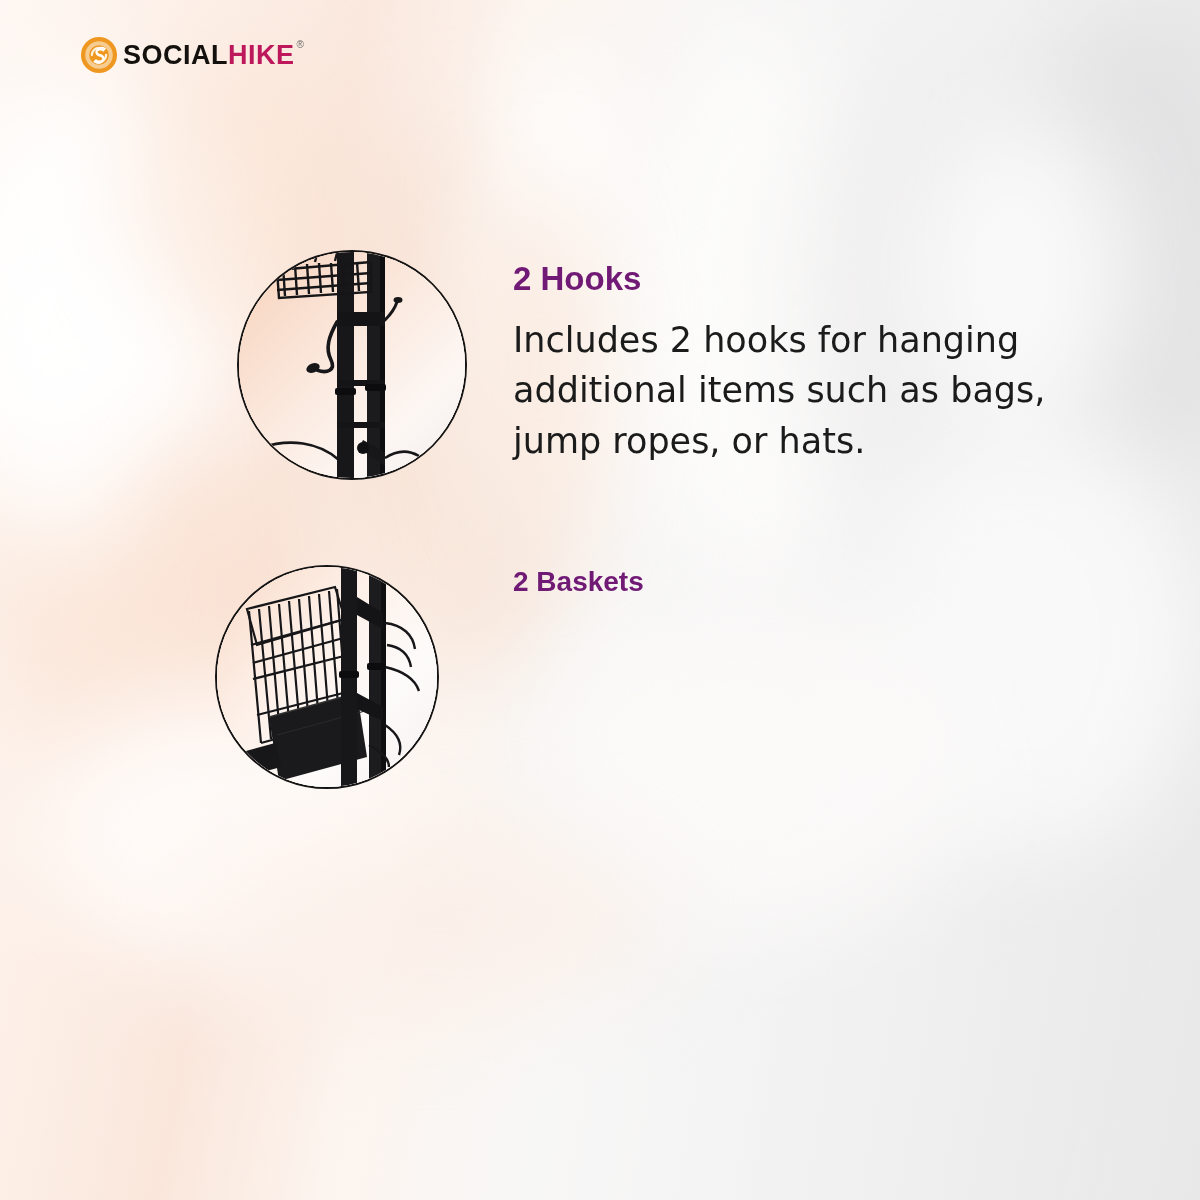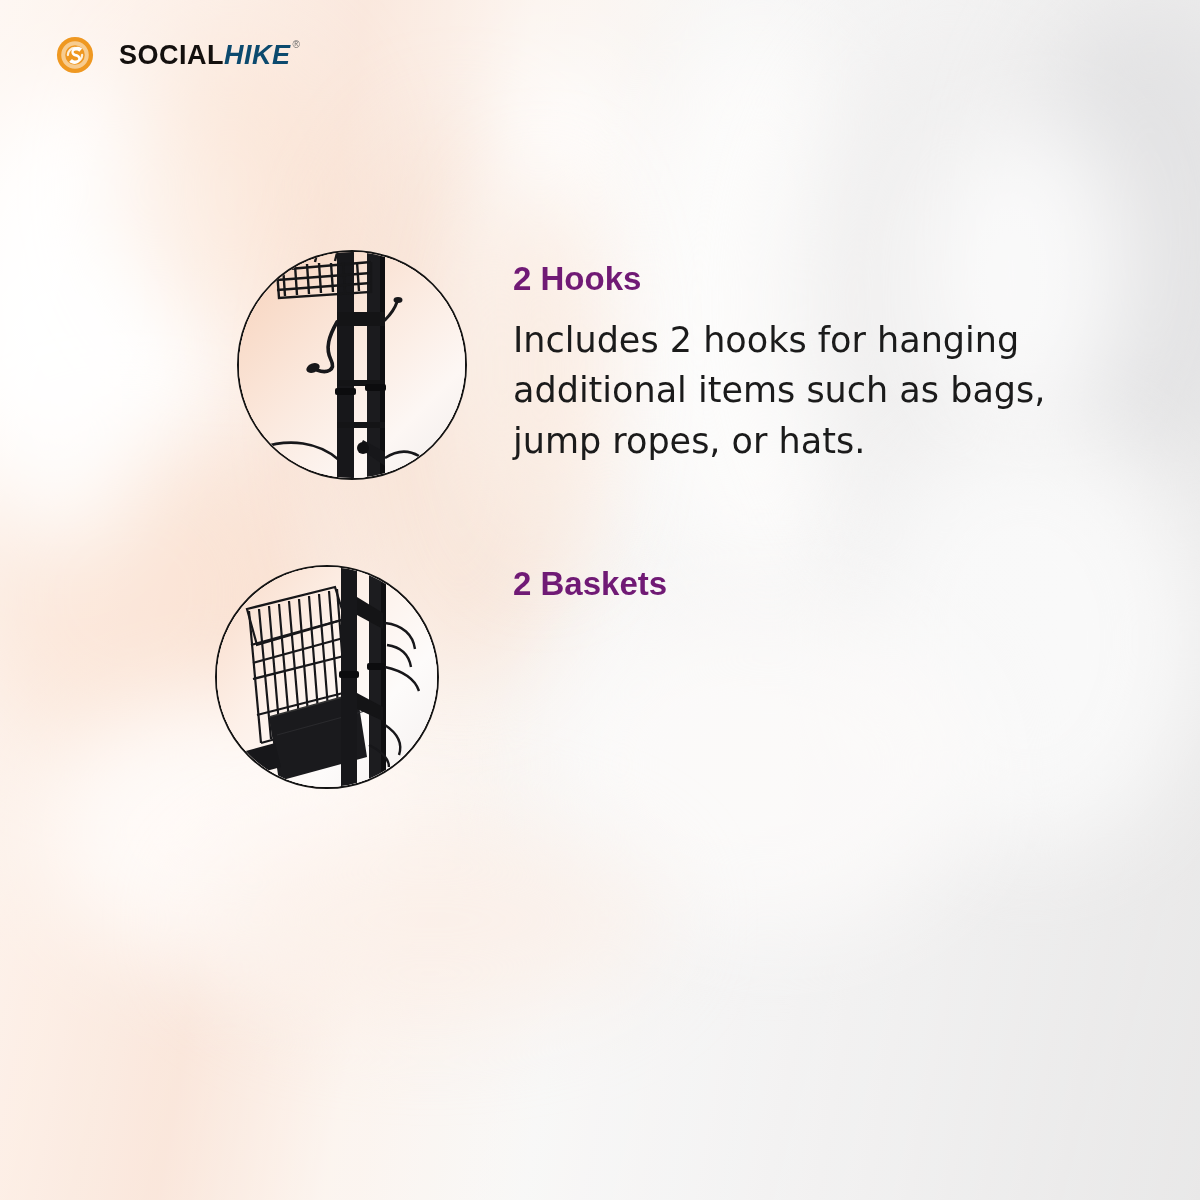--- a/index.html
+++ b/index.html
@@ -33,26 +33,26 @@
   .b11{left:560px;top:600px;width:420px;height:330px;background:rgba(250,248,247,.85);}
   .b12{left:200px;top:820px;width:460px;height:200px;background:rgba(250,231,220,.7);}
   .b13{left:480px;top:180px;width:120px;height:380px;background:rgba(243,205,180,.55);}
   .b14{left:930px;top:120px;width:200px;height:300px;background:rgba(255,255,255,.75);}
   .b15{left:-20px;top:250px;width:160px;height:300px;background:rgba(255,255,255,.8);}
   .bg-wash{
     background:linear-gradient(105deg, rgba(255,255,255,.55) 0%, rgba(255,255,255,.30) 45%, rgba(255,255,255,.45) 100%);
   }
 
   
-  .logo{position:absolute;left:56px;top:36px;display:flex;align-items:center;gap:25px;}
+  .logo{position:absolute;left:80px;top:36px;display:flex;align-items:center;gap:5px;}
   .logo-mark{width:38px;height:38px;flex:0 0 38px;}
   .logo-text{font-size:27px;font-weight:bold;letter-spacing:.5px;line-height:1;
     font-family:"Liberation Sans", sans-serif;display:flex;align-items:flex-start;}
   .lt-a{color:#14100e;}
-  .lt-b{color:#0c4a6e;font-style:italic;}
+  .lt-b{color:#be185d;}
   .lt-r{font-size:10px;color:#6b6b6b;margin-left:2px;margin-top:-2px;font-weight:normal;}
 
   
   .feature{position:absolute;}
   .circle-wrap{position:absolute;border-radius:50%;overflow:hidden;
     border:2.5px solid #141414;background:#fbeadf;}
   .circ-bg{position:absolute;inset:-2px;}
   .c1-bg{background:linear-gradient(115deg,#fae3d4 0%,#f8d6c1 35%,#fdf1ea 62%,#f3f1f0 100%);}
   .c2-bg{background:linear-gradient(115deg,#fbe6d9 0%,#fcf1ea 40%,#fdfafa 70%,#f8f4f3 100%);}
   .art{position:absolute;inset:0;}
@@ -220,18 +220,18 @@
           <path d="M168 100 C 186 104, 198 112, 202 124"></path>
           <path d="M168 158 C 180 166, 186 176, 182 188"></path>
           <path d="M152 178 C 164 184, 172 192, 172 200"></path>
         </g>
         <rect x="122" y="104" width="20" height="7" rx="2" fill="#0c0c0e"></rect>
         <rect x="150" y="96" width="18" height="7" rx="2" fill="#0c0c0e"></rect>
       </svg>
     </div>
 
     <div class="ftext" style="left:513px;top:567px;width:560px;">
-      <div class="f-title" style="font-size:33px;line-height:1.05;">2 Baskets</div>
+      <div class="f-title" style="font-size:28px;line-height:1.05;">2 Baskets</div>
     </div>
   </div>
 
 
 </div>
 
 </body></html>

